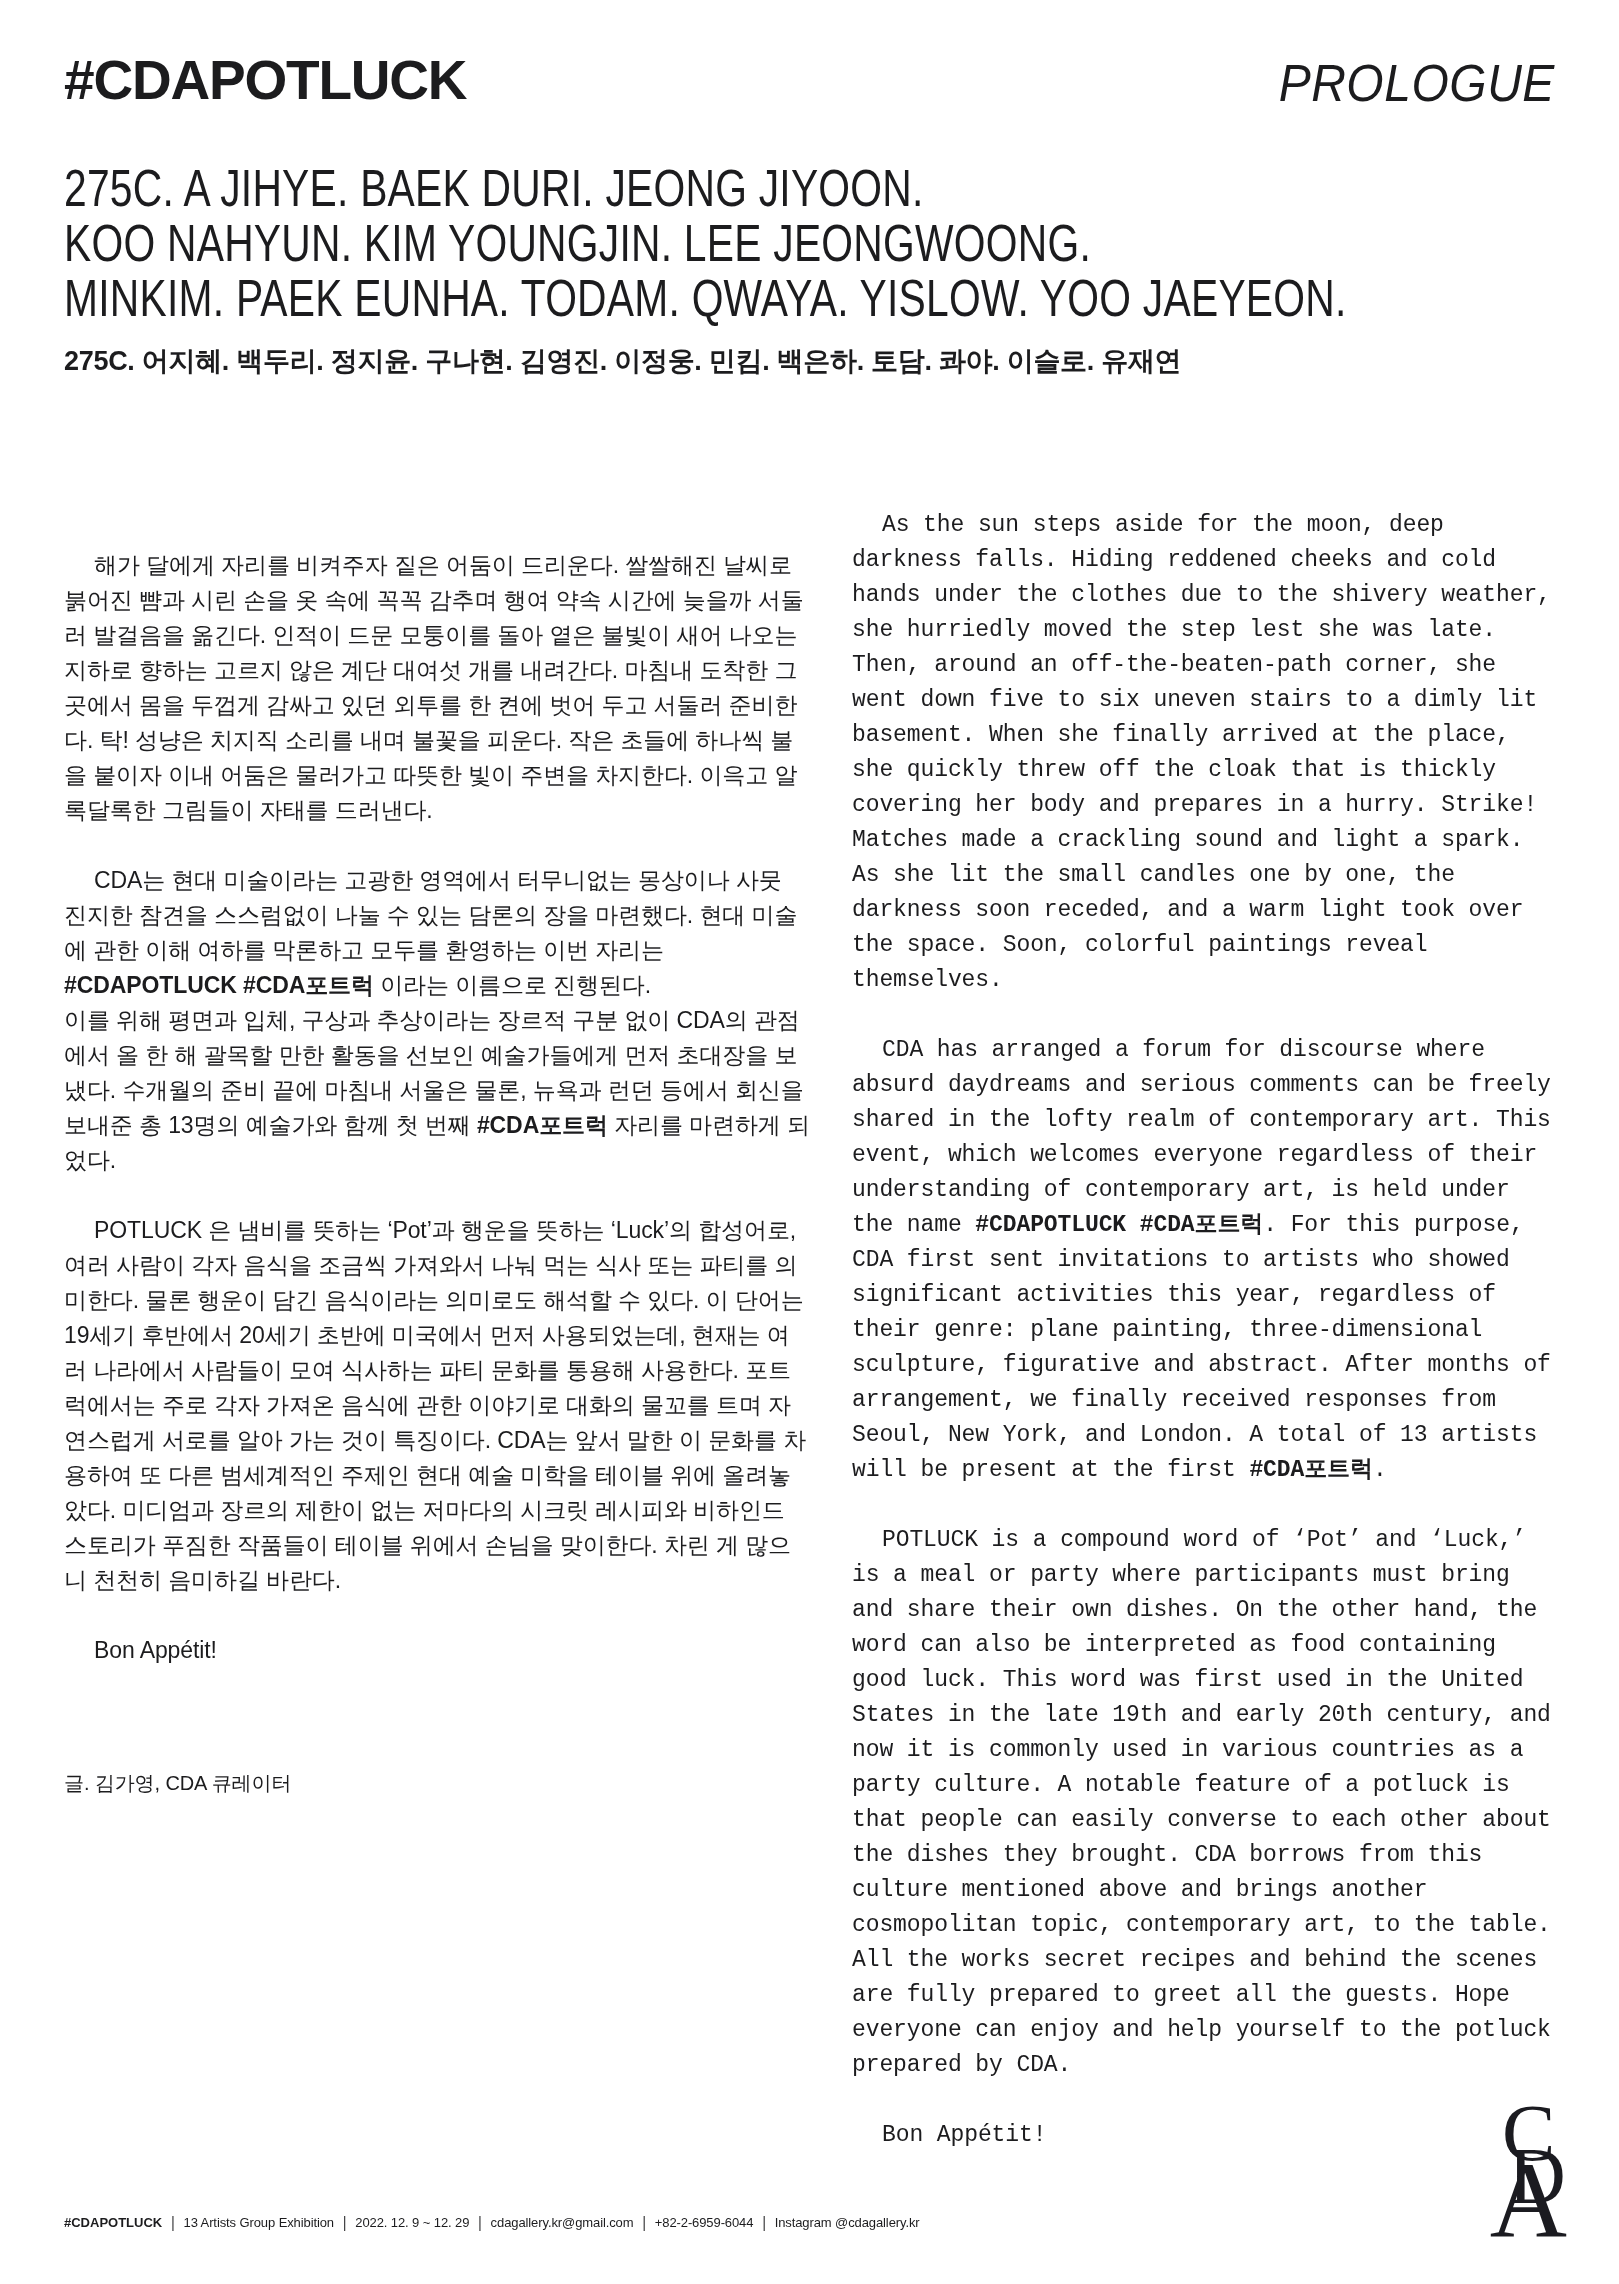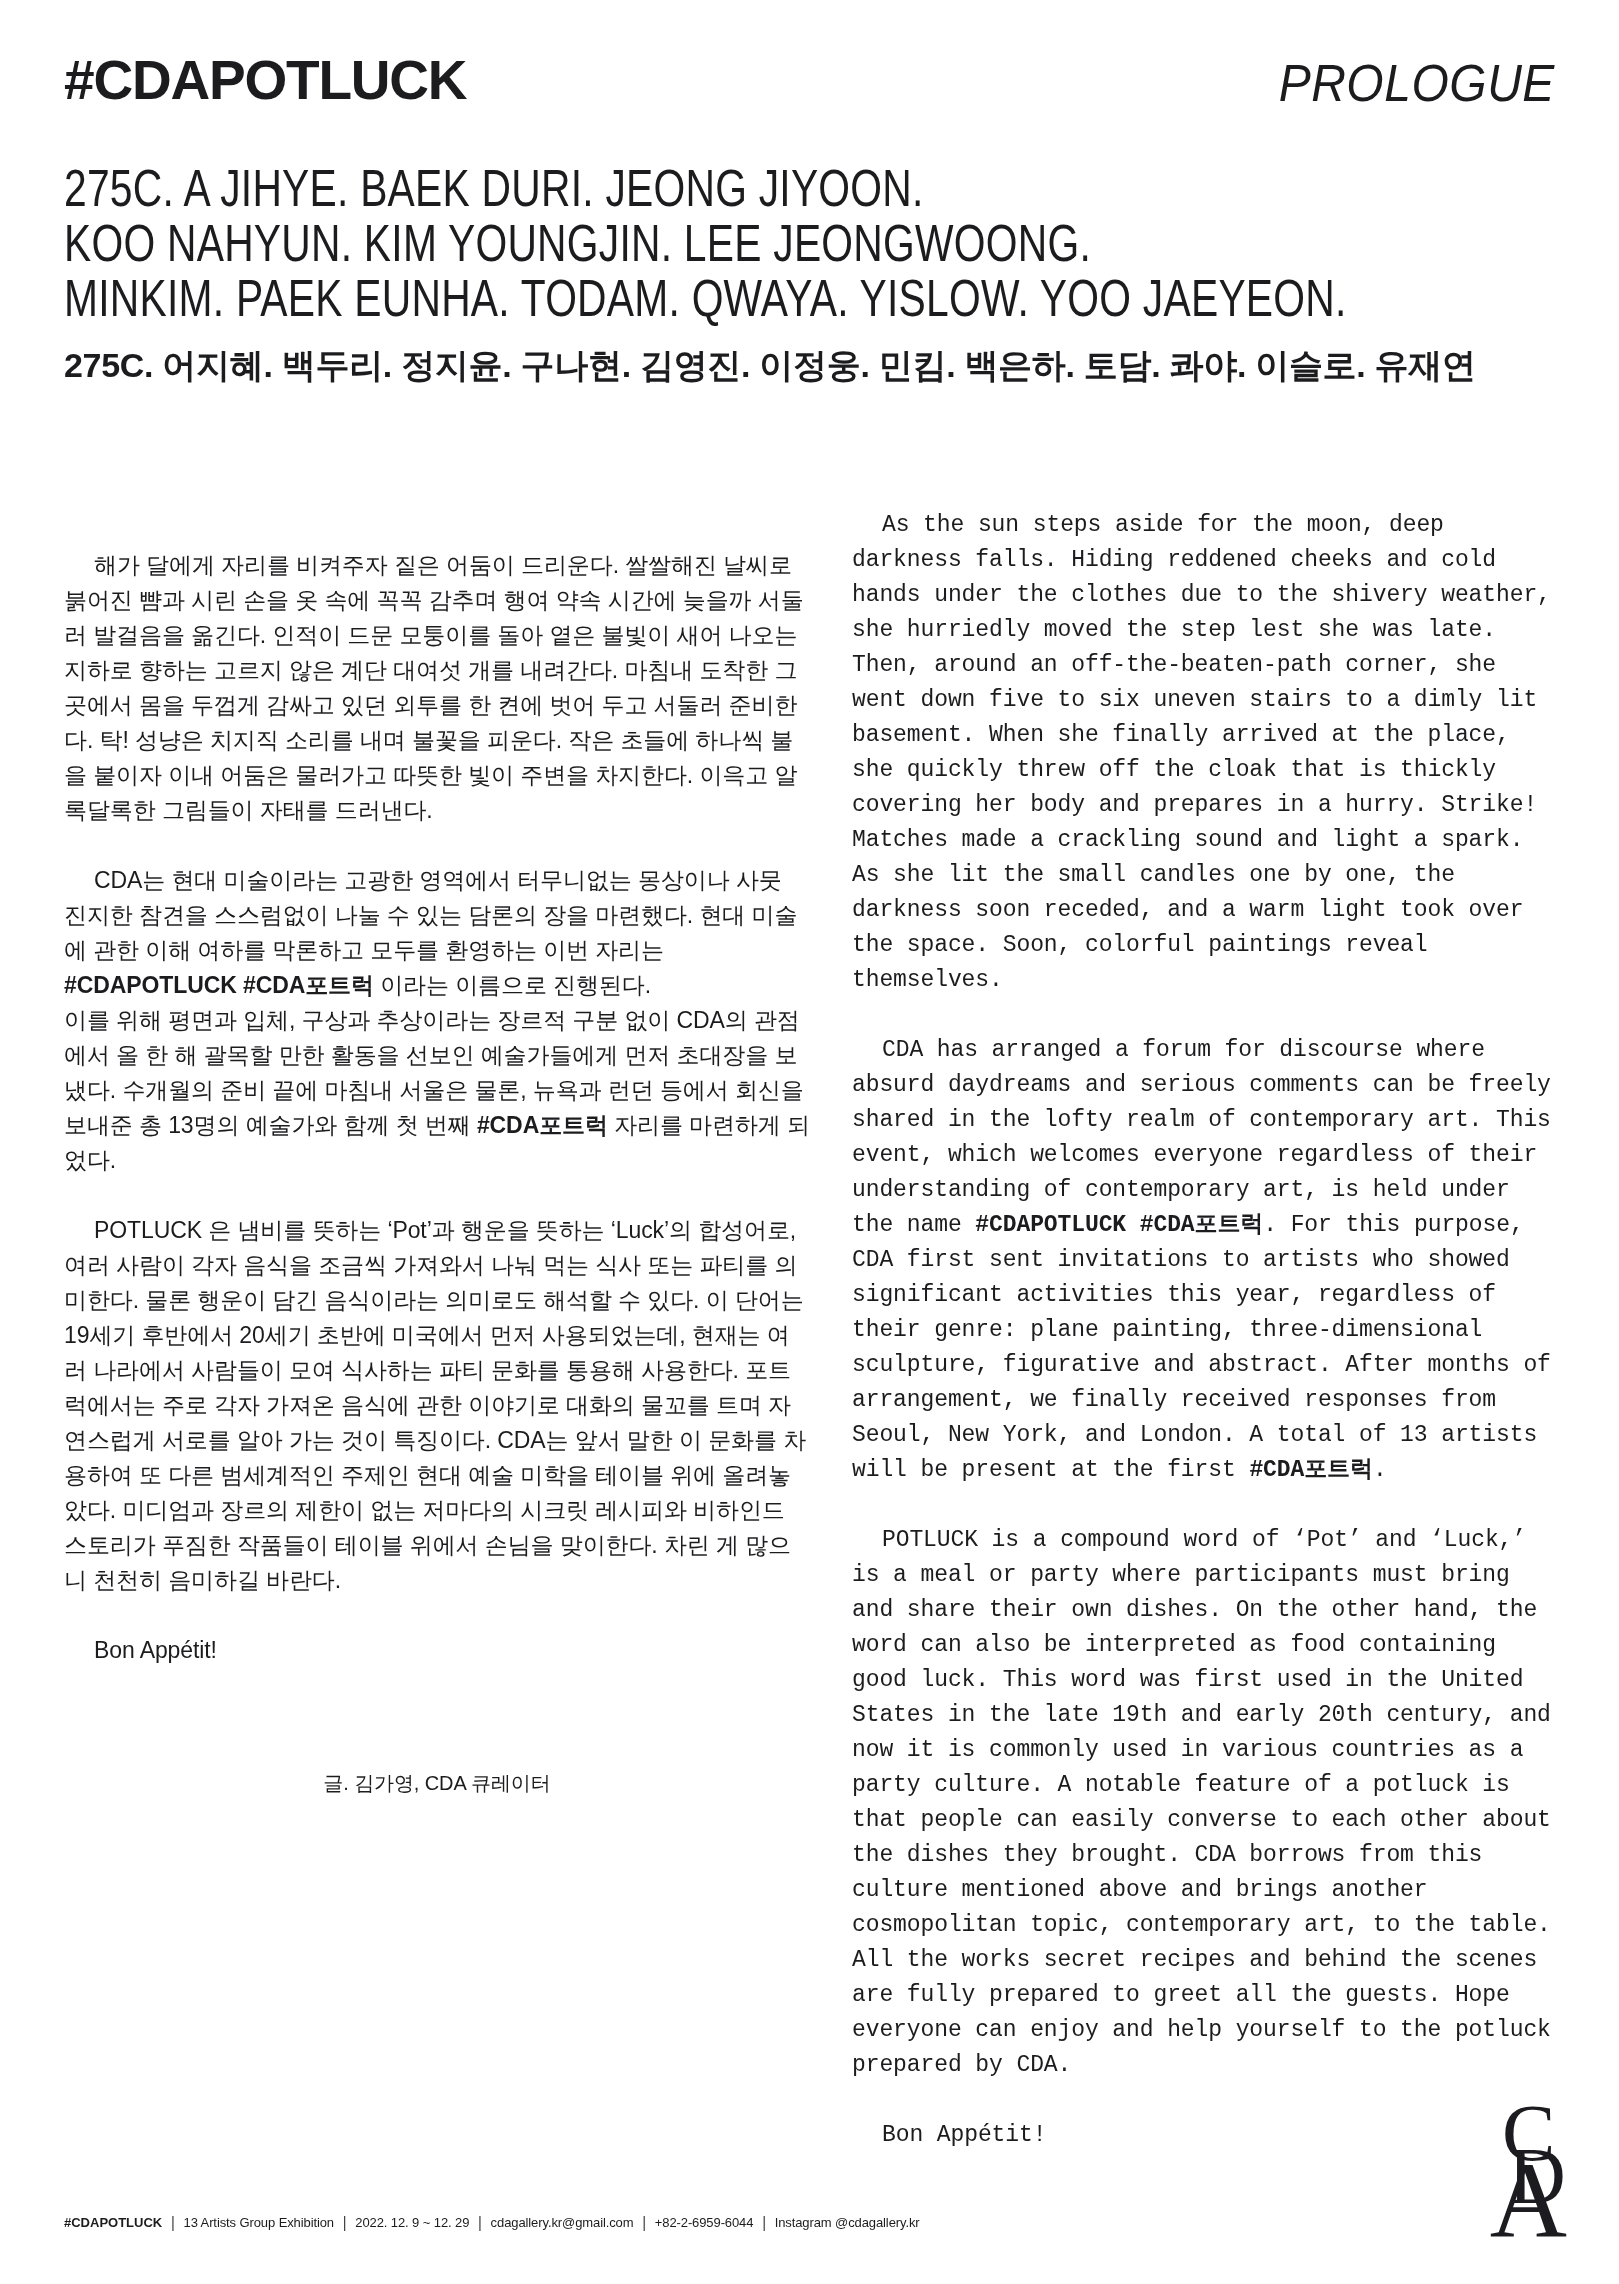--- a/index.html
+++ b/index.html
@@ -50,41 +50,41 @@
     line-height: 55px;
     font-weight: 400;
     white-space: nowrap;
     transform: scaleX(0.80);
     transform-origin: 0 50%;
     letter-spacing: 0.3px;
   }
   .artists-ko {
     left: 64px;
     top: 343px;
-    font-size: 34px;
+    font-size: 27px;
     font-weight: 700;
     white-space: nowrap;
     letter-spacing: -0.3px;
   }
 
   
   .col {
     top: 508px;
     font-size: 23px;
     line-height: 35px;
     letter-spacing: -0.1px;
   }
   .col-left  { left: 64px;  width: 746px; margin-top: 40px; }
   .col-right { left: 852px; width: 708px; font-family: Liberation Mono, monospace; }
   .col p { margin: 0 0 35px 0; text-indent: 30px; }
   .b { font-weight: 700; }
 
   .bon { text-indent: 30px; margin: 0; }
   .credit {
-    text-align: center;
+    text-align: left;
     font-size: 20px;
     line-height: 24px;
   }
   .credit-left  { margin-top: 103px; }
   .credit-right { margin-top: 82px; }
 
   
   .footer {
     left: 64px;
     top: 2211px;

